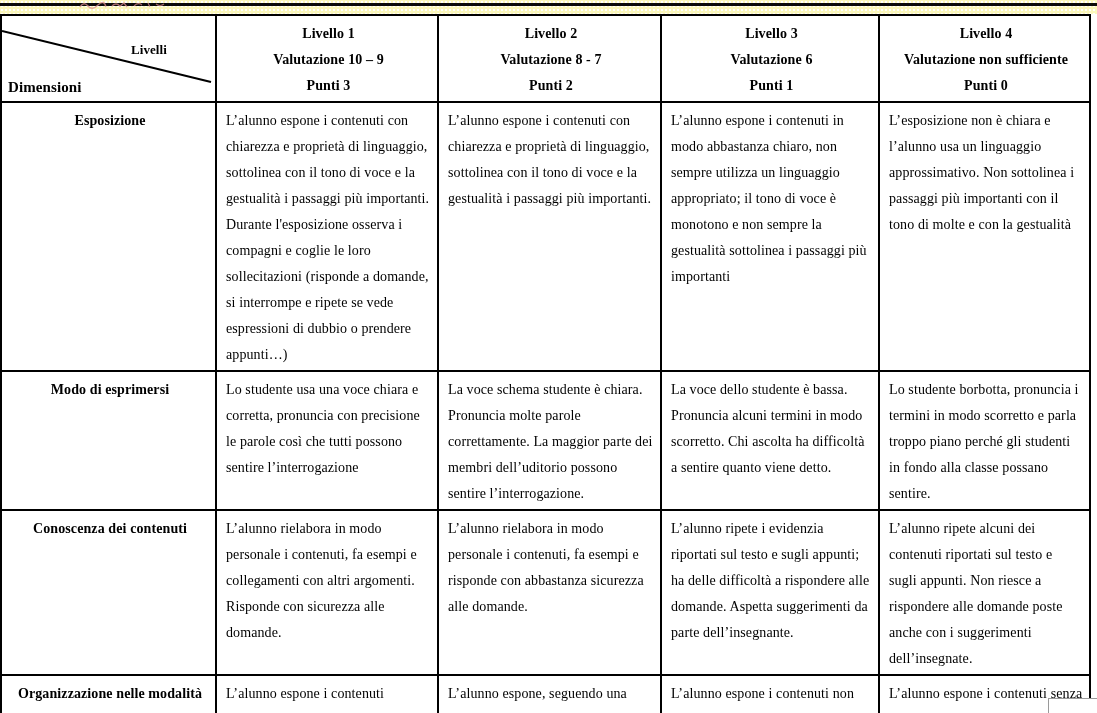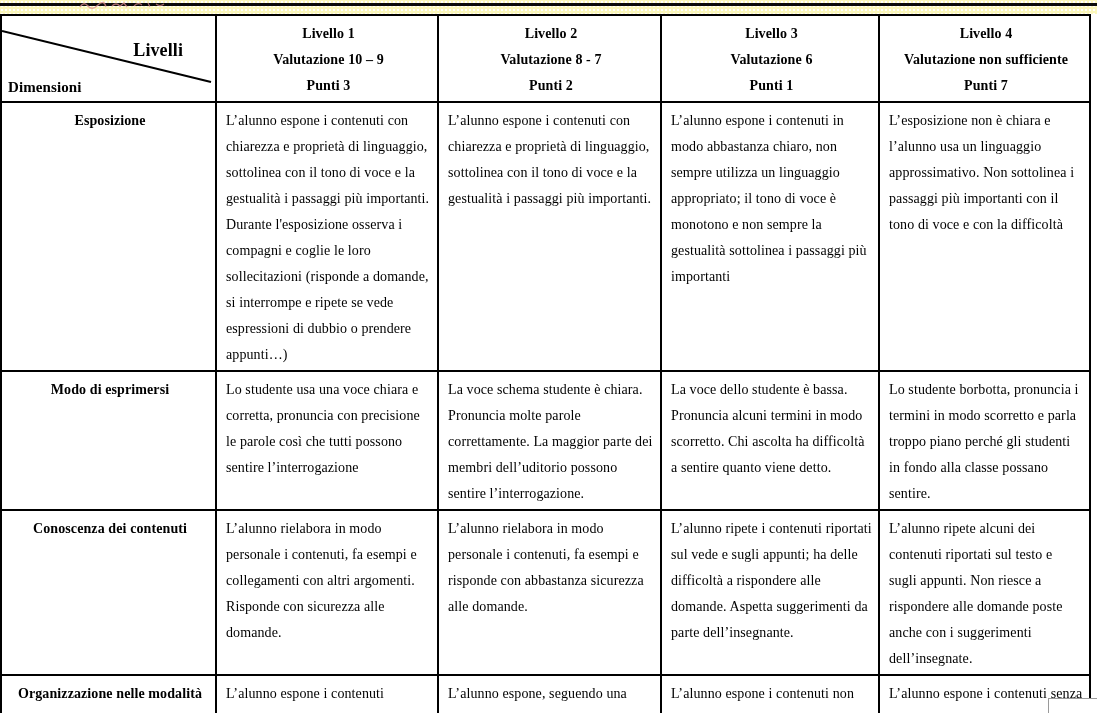--- a/index.html
+++ b/index.html
@@ -56,22 +56,22 @@
     text-align: center;
     vertical-align: middle;
     font-weight: bold;
     font-size: 16.5px;
     line-height: 22px;
     padding: 2px 8px;
   }
   td.corner { position: relative; padding: 0; }
   .corner-svg { position: absolute; top: 0; left: 0; }
   .corner-top-label {
-    position: absolute; top: 21px; right: 32px;
-    font-weight: bold; font-size: 18px;
+    position: absolute; top: 21px; right: 48px;
+    font-weight: bold; font-size: 13px;
   }
   .corner-bottom-label {
     position: absolute; bottom: 1px; left: 6px;
     font-weight: bold; font-size: 15px;
   }
 
   
   .corner-box {
     position: absolute; left: 1048px; top: 698px;
     width: 60px; height: 26px;
@@ -114,44 +114,44 @@
 Valutazione 10 – 9
 Punti 3</td>
         <td class="head">Livello 2
 Valutazione 8 - 7
 Punti 2</td>
         <td class="head">Livello 3
 Valutazione 6
 Punti 1</td>
         <td class="head">Livello 4
 Valutazione non sufficiente
-Punti 7</td>
+Punti 0</td>
       </tr>
 
       <tr style="height:220px">
         <td class="dim">Esposizione</td>
         <td>L’alunno espone i contenuti con chiarezza e proprietà di linguaggio, sottolinea con il tono di voce e la gestualità i passaggi più importanti. Durante l'esposizione osserva i compagni e coglie le loro sollecitazioni (risponde a domande, si interrompe e ripete se vede espressioni di dubbio o prendere appunti…)</td>
         <td>L’alunno espone i contenuti con chiarezza e proprietà di linguaggio, sottolinea con il tono di voce e la gestualità i passaggi più importanti.</td>
         <td>L’alunno espone i contenuti in modo abbastanza chiaro, non sempre utilizza un linguaggio appropriato; il tono di voce è monotono e non sempre la gestualità sottolinea i passaggi più importanti</td>
-        <td>L’esposizione non è chiara e l’alunno usa un linguaggio approssimativo. Non sottolinea i passaggi più importanti con il tono di voce e con la difficoltà</td>
+        <td>L’esposizione non è chiara e l’alunno usa un linguaggio approssimativo. Non sottolinea i passaggi più importanti con il tono di molte e con la gestualità</td>
       </tr>
 
       <tr style="height:117px">
         <td class="dim">Modo di esprimersi</td>
         <td>Lo studente usa una voce chiara e corretta, pronuncia con precisione le parole così che tutti possono sentire l’interrogazione</td>
         <td>La voce schema studente è chiara. Pronuncia molte parole correttamente. La maggior parte dei membri dell’uditorio possono sentire l’interrogazione.</td>
         <td>La voce dello studente è bassa. Pronuncia alcuni termini in modo scorretto.  Chi ascolta ha difficoltà a sentire quanto viene detto.</td>
         <td>Lo studente borbotta, pronuncia i termini in modo scorretto e parla troppo piano perché gli studenti in fondo alla classe possano sentire.</td>
       </tr>
 
       <tr style="height:92px">
         <td class="dim">Conoscenza dei contenuti</td>
         <td>L’alunno rielabora in modo personale i contenuti, fa esempi e collegamenti con altri argomenti. Risponde con sicurezza alle domande.</td>
         <td>L’alunno rielabora in modo personale i contenuti, fa esempi e risponde con abbastanza sicurezza alle domande.</td>
-        <td>L’alunno ripete i contenuti riportati sul vede e sugli appunti; ha delle difficoltà a rispondere alle domande. Aspetta suggerimenti da parte dell’insegnante.</td>
+        <td>L’alunno ripete i evidenzia riportati sul testo e sugli appunti; ha delle difficoltà a rispondere alle domande. Aspetta suggerimenti da parte dell’insegnante.</td>
         <td>L’alunno ripete alcuni dei contenuti  riportati sul testo e sugli appunti. Non riesce a rispondere alle domande poste anche con i suggerimenti dell’insegnate.</td>
       </tr>
 
       <tr style="height:178px">
         <td class="dim">Organizzazione nelle modalità di esposizione</td>
         <td>L’alunno espone i contenuti secondo una logica predefinita, utilizza una mappa per sottolineare le diverse connessioni e  richiamare l’attenzione sui concetti più importanti; rispetta i tempi di esposizione</td>
         <td>L’alunno espone, seguendo una successione logica  i contenuti, utilizza schemi grafici per sottolineare i concetti e i passaggi più importanti; possono i tempi di esposizione</td>
         <td>L’alunno espone i contenuti non sempre seguendo una logica chiara. Non si aiuta con schemi e non evidenzia i concetti più importanti e le loro connessioni. Rispetta abbastanza i tempi di esposizione</td>
         <td>L’alunno espone i contenuti senza seguire uno schema logico. Non si aiuta con schemi e non evidenzia i concetti più importanti e le loro connessioni. Non rispetta i tempi di esposizione.</td>
       </tr>

